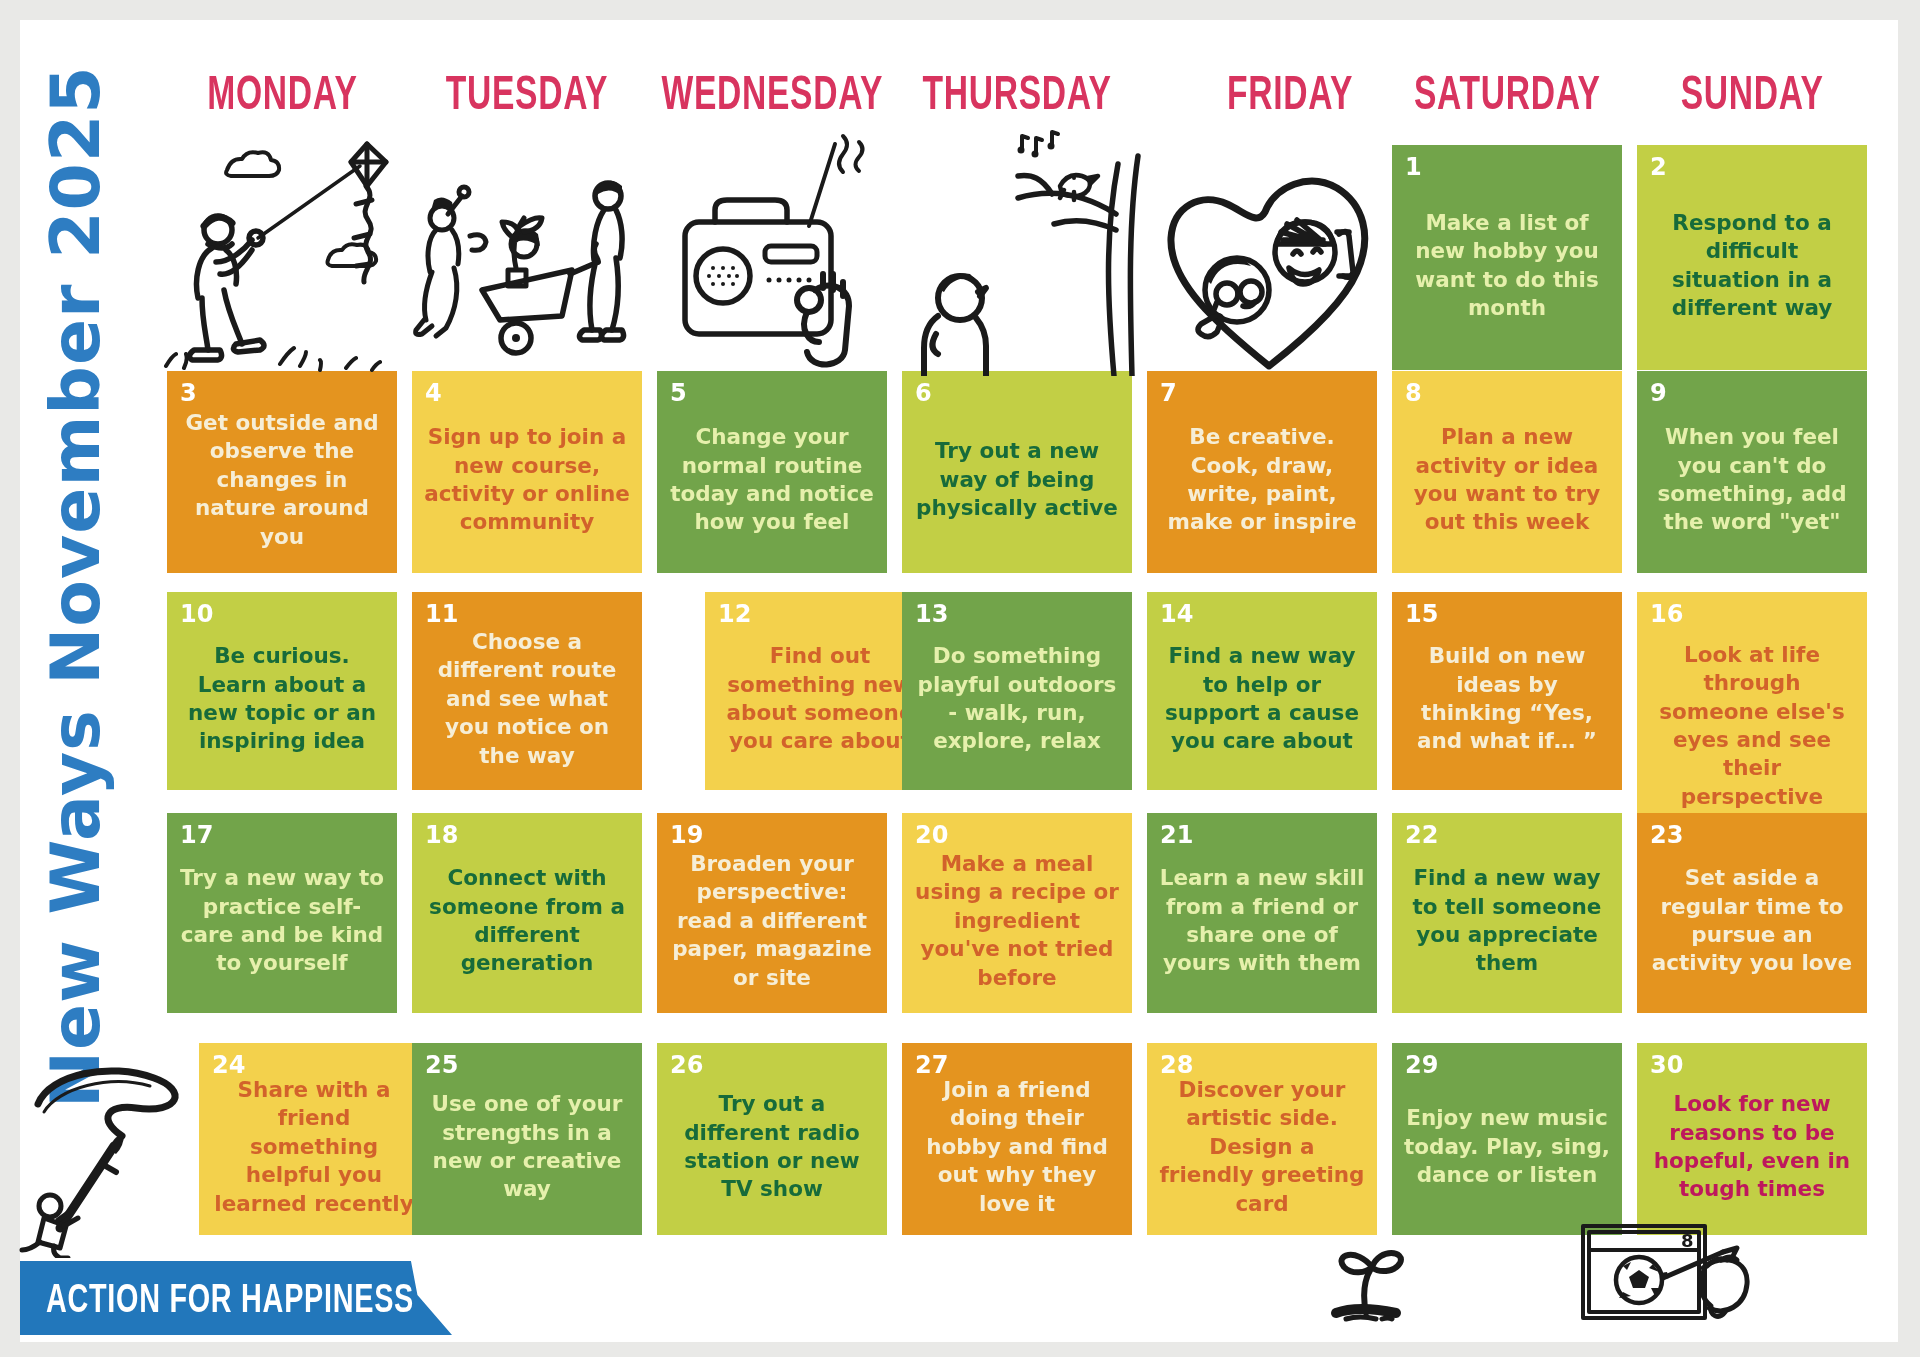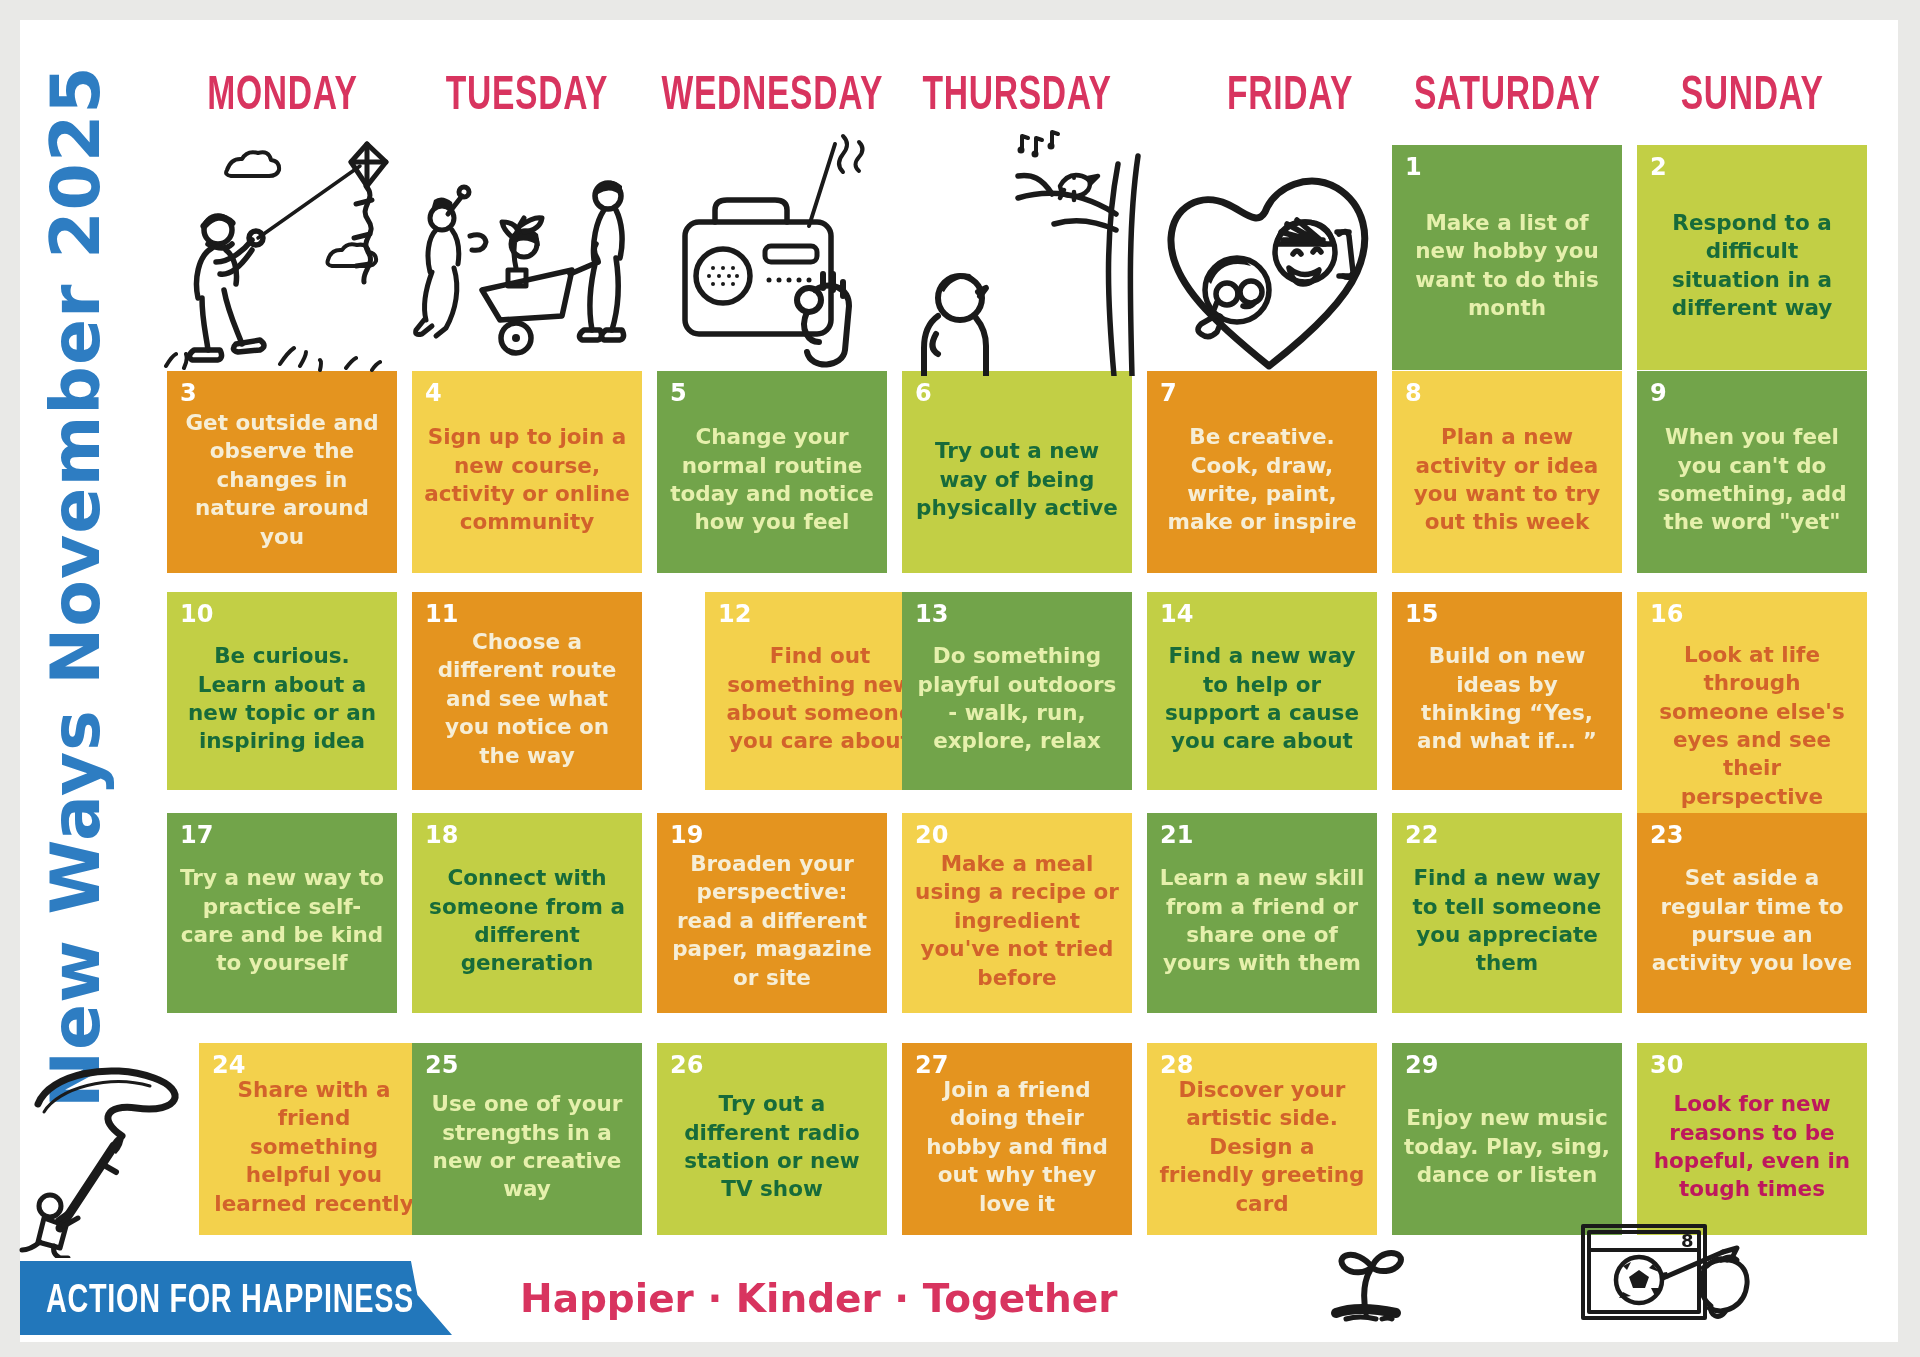--- a/index.html
+++ b/index.html
@@ -378,21 +378,20 @@
         <path d="M30 158 l22 8 l-6 22 l-22 -6 z"></path>
         <path d="M44 160 L58 150 M50 166 L64 158"></path>
         <path d="M26 182 q-10 8 -18 8 M40 186 q-2 8 6 12 l8 0"></path>
       </g>
     </svg>
   </div>
 
   <div class="banner" style="background: rgb(34, 119, 187);">
     <span>ACTION FOR HAPPINESS</span>
   </div>
-  <div class="tagline" style="color: rgb(216, 52, 95);">Happier · Kinder · Together</div>
 
   <div class="illu" style="left:1322px;top:1245px;width:92px;height:80px">
     <svg viewBox="0 0 92 80">
       <g class="ink" stroke-width="6">
         <path d="M44 68 C40 48 42 34 50 22"></path>
         <path d="M50 22 C34 2 12 10 22 22 C30 30 44 28 50 22 z"></path>
         <path d="M50 22 C58 2 84 6 78 18 C72 28 56 28 50 22 z"></path>
       </g>
       <path class="ink" stroke-width="10" d="M14 68 q22 -8 60 0"></path>
       <path class="ink" stroke-width="5" d="M24 74 q14 -4 30 0 M60 74 q6 -2 10 0"></path>

